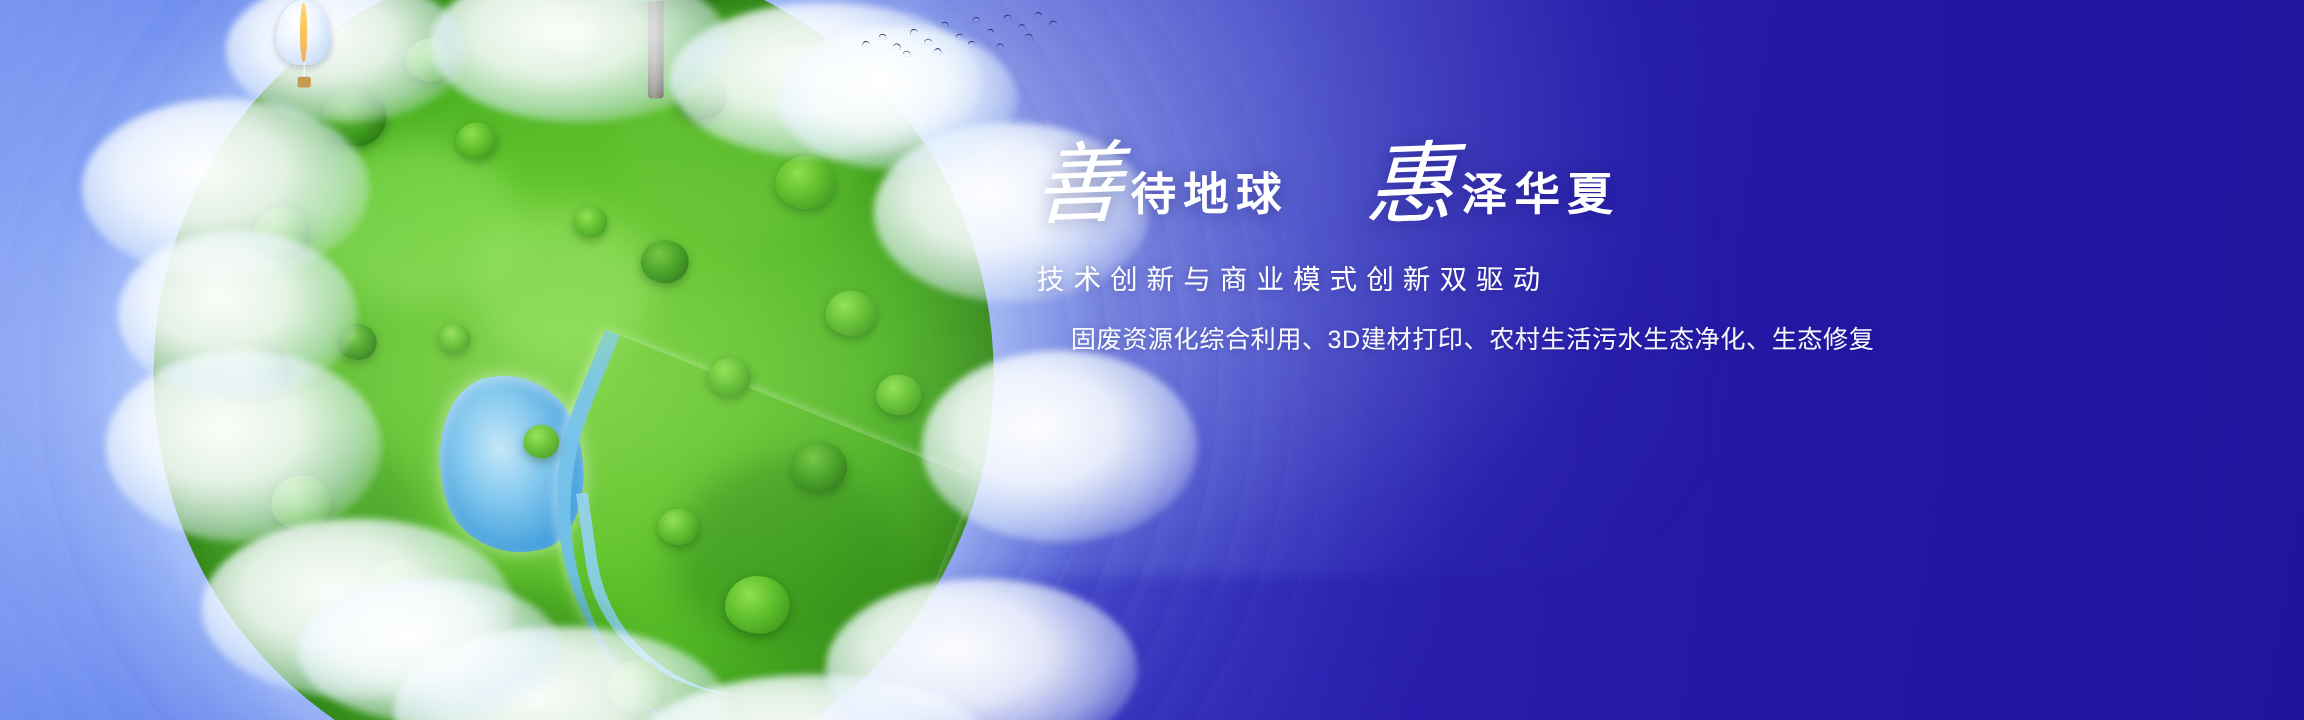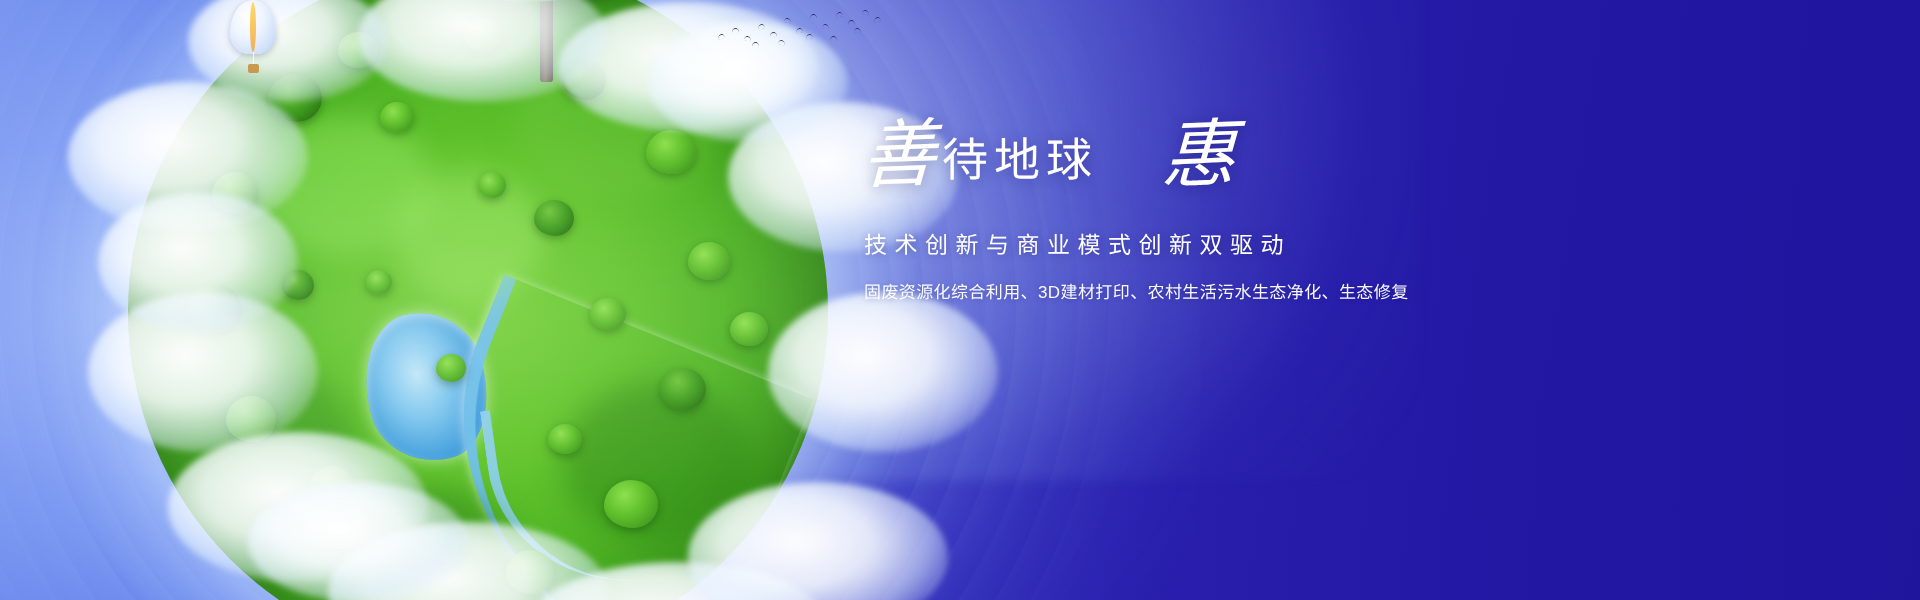--- a/index.html
+++ b/index.html
@@ -228,46 +228,47 @@
     line-height:1;
     font-weight:400;
     letter-spacing:0;
     font-style:italic;
     transform:skewX(-4deg) rotate(-2deg);
     display:inline-block;
     padding-right:6px;
   }
   .hl-small{
     font-family:"Liberation Serif","DejaVu Serif",serif;
-    font-size:46px;
+    font-size:38px;
     line-height:1;
-    font-weight:400;
+    font-weight:700;
     letter-spacing:6px;
     position:relative;
     top:-4px;
   }
   .hl-gap{width:64px;}
 
   .subtitle{
     color:#ffffff;
     font-size:23px;
     letter-spacing:7.5px;
     font-weight:400;
-    margin:34px 0 0 2px;
+    margin:22px 0 0 2px;
     white-space:nowrap;
     text-shadow:0 1px 8px rgba(10,10,80,.30);
   }
   .desc{
     color:#ffffff;
-    font-size:17px;
+    font-size:21px;
     letter-spacing:.4px;
     margin:18px 0 12px 2px;
     white-space:nowrap;
     opacity:.97;
     text-shadow:0 1px 6px rgba(10,10,80,.28);
+    text-align:right;
   }
   .cta{
     display:inline-flex;
     align-items:center;
     justify-content:center;
     gap:10px;
     margin-top:26px;
     padding:0 26px;
     height:40px;
     min-width:116px;
@@ -403,20 +404,21 @@
   <div class="content">
 
     <h1 class="headline">
       <span class="hl-group">
         <span class="hl-big">善</span>
         <span class="hl-small">待地球</span>
       </span>
       <span class="hl-gap"></span>
       <span class="hl-group">
         <span class="hl-big">惠</span>
+        <span class="hl-small">泽华夏</span>
       </span>
     </h1>
 
     <div class="subtitle">技术创新与商业模式创新双驱动</div>
 
     <div class="desc">固废资源化综合利用、3D建材打印、农村生活污水生态净化、生态修复</div>
 
 
   </div>
 </div>

